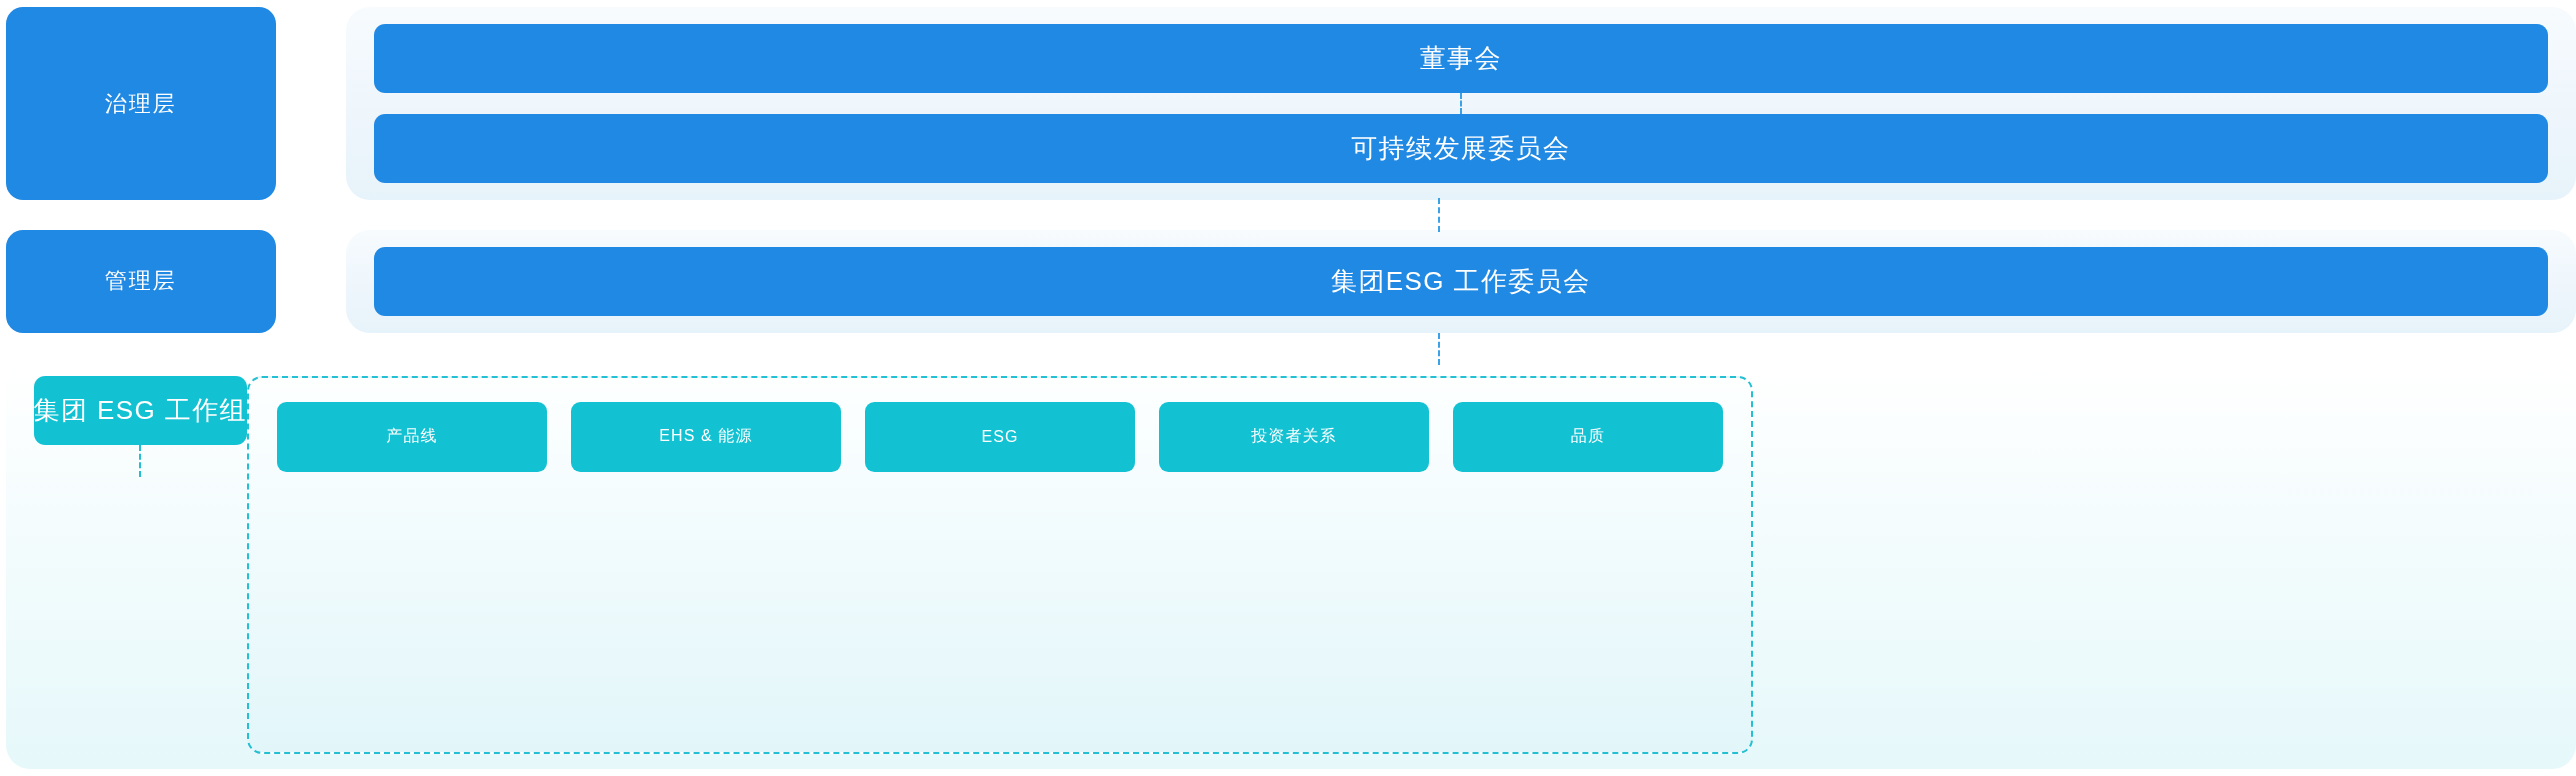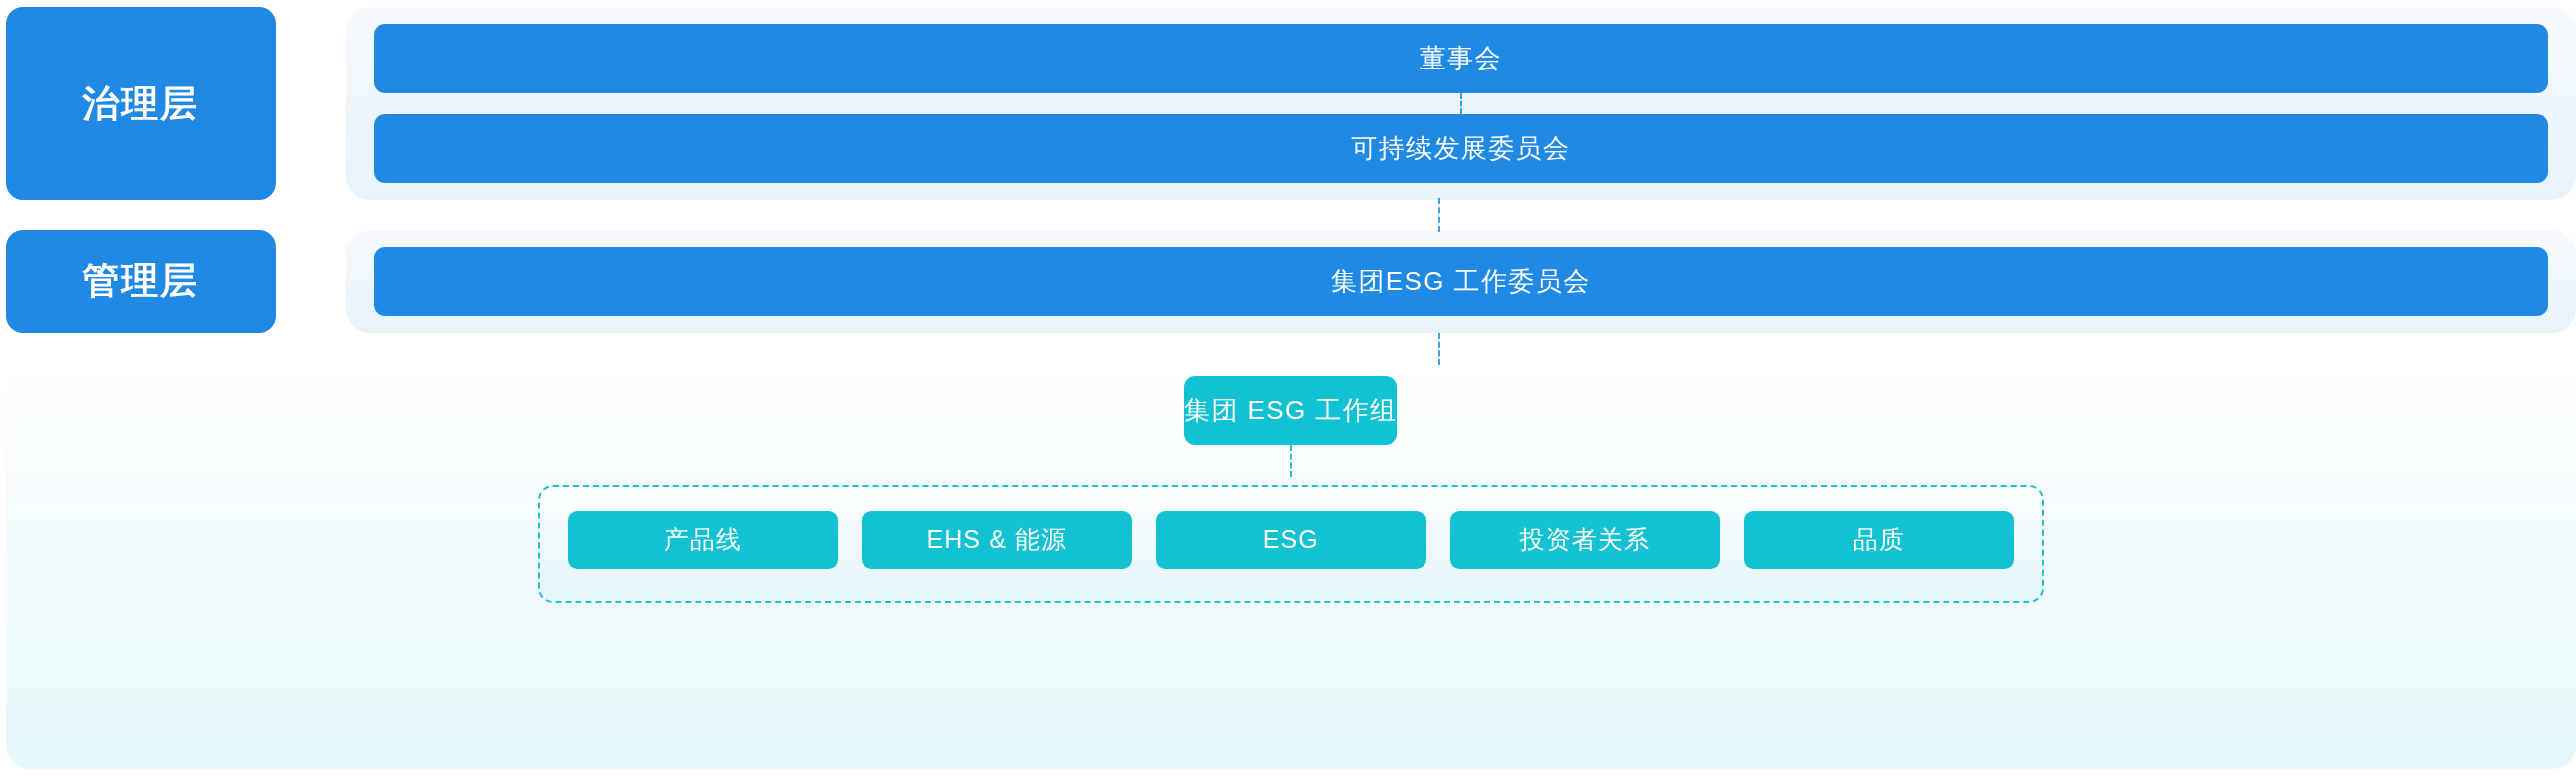--- a/index.html
+++ b/index.html
@@ -32,23 +32,23 @@
 
   
   .layer-label {
     flex: 0 0 270px;
     width: 270px;
     border-radius: 17px;
     display: flex;
     align-items: center;
     justify-content: center;
     color: #ffffff;
-    font-size: 37px;
+    font-size: 22px;
     letter-spacing: 1.9px;
-    font-weight: 700;
+    font-weight: 400;
   }
   .layer-label.blue { background: #2089E4; }
   .layer-label.teal { background: #12C2D3; }
 
   
   .layer-panel {
     flex: 1 1 auto;
     position: relative;
     border-radius: 24px;
     padding: 17px 28px;
@@ -88,29 +88,28 @@
     width: 0;
     border-left: 2.8px dashed #3BA2E8;
     z-index: 1;
   }
   .connector.teal-line { border-left-color: #22BFD4; }
 
   
   .exec-panel {
     flex: 1 1 auto;
     display: flex;
-    flex-direction: column;
-    gap: 8px;
+    flex-direction: row;
+    gap: 0;
     position: relative;
     border-radius: 24px;
     padding: 13px 28px 15px 28px;
     background: linear-gradient(180deg,
                 #ffffff 0%, #f4fcfd 40%, #e6f8fa 100%);
     min-width: 0;
-    align-items: center;
   }
 
   .exec-top-bar-wrap {
     position: relative;
     padding-bottom: 32px;
   }
 
   .dept-box {
     position: relative;
     border: 2.8px dashed #23BFD2;
@@ -129,25 +128,25 @@
     gap: 24px;
     justify-content: center;
   }
   .dept-row.row-1 { justify-content: space-between; }
   .dept-row.row-2 { justify-content: center; }
 
   .tag {
     background: #12C2D3;
     color: #ffffff;
     border-radius: 9.3px;
-    height: 58px;
+    height: 70px;
     display: flex;
     align-items: center;
     justify-content: center;
-    font-size: 25px;
+    font-size: 16px;
     letter-spacing: 1.1px;
     padding: 0 28px;
     white-space: nowrap;
     flex: 1 1 0;
     max-width: 307px;
   }
   .dept-row.row-2 .tag { max-width: 279px; min-width: 261px; }
   .dept-row.row-1 .tag { min-width: 270px; }
 </style>
 </head>

